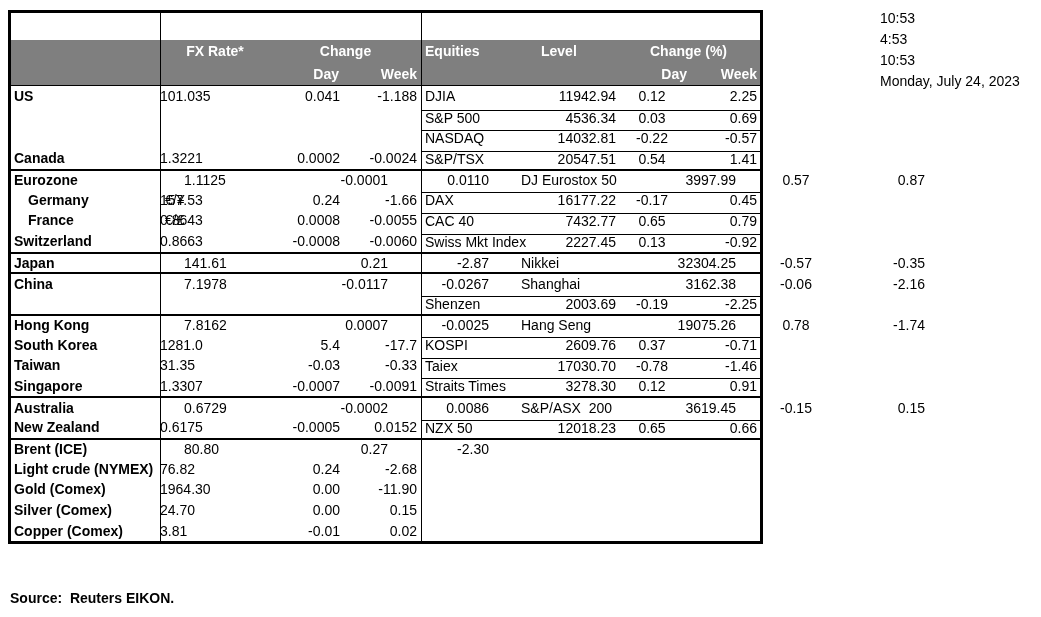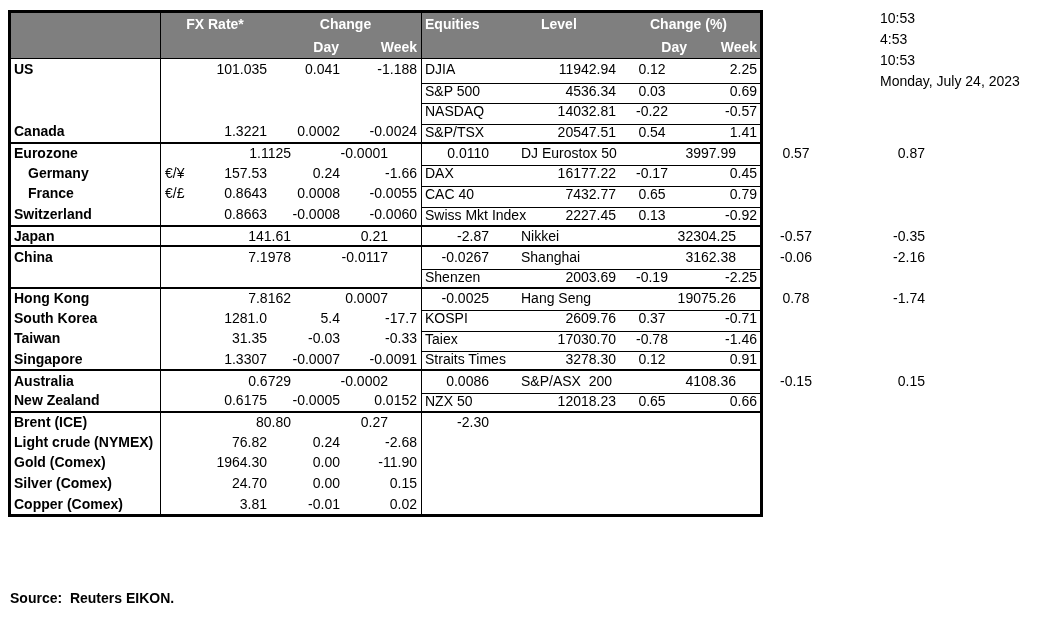--- a/index.html
+++ b/index.html
@@ -11,28 +11,28 @@
   }
   .fin-table {
     position:absolute; left:8px; top:10px; width:749px;
     border:3px solid #000; background:#fff;
   }
   .grid-row {
     display:grid;
     grid-template-columns:149px 110px 72px 79px 120px 76px 71px 72px;
     height:20.7px; align-items:center; box-sizing:border-box;
   }
-  .hdr { background:#7f7f7f; color:#fff; font-weight:bold; }
+  .hdr { background:#7f7f7f; color:#fff; font-weight:bold;margin-top:27px; }
   .hdr-block { border-bottom:1px solid #000; }
   .hdr .grid-row { height:22.5px; }
   .group-top { border-top:2px solid #000;gap:24px; }
   .cell { overflow:visible; white-space:pre; line-height:1; }
   .c-name { padding-left:3px; font-weight:bold; }
   .c-name.ind { padding-left:17px; }
-  .c-rate { display:flex; justify-content:flex-end; align-items:center; padding-right:3px; position:relative; }
+  .c-rate { display:flex; justify-content:flex-start; align-items:center; padding-right:3px; position:relative; }
   .pair { position:absolute; left:5px; font-weight:normal; }
   .c-fday { text-align:right; padding-right:2px; }
   .c-fweek { text-align:right; padding-right:4px; }
   .c-eqname { padding-left:4px; }
   .c-level { text-align:right; padding-right:1px; }
   .c-eday { text-align:center; padding-right:1px; }
   .c-eweek { text-align:right; padding-right:3px; }
   .eq-sep { border-top:1px solid #000; }
   .vline { position:absolute; top:0; bottom:0; width:1px; background:#000; }
   .vline-1 { left:149px; }
@@ -220,21 +220,21 @@
     <div class="cell c-level eq-sep">3278.30</div>
     <div class="cell c-eday eq-sep">0.12</div>
     <div class="cell c-eweek eq-sep">0.91</div>
   </div>
       <div class="grid-row group-top">
     <div class="cell c-name">Australia</div>
     <div class="cell c-rate"><span class="pair"></span><span class="val">0.6729</span></div>
     <div class="cell c-fday">-0.0002</div>
     <div class="cell c-fweek">0.0086</div>
     <div class="cell c-eqname">S&amp;P/ASX  200</div>
-    <div class="cell c-level">4108.36</div>
+    <div class="cell c-level">3619.45</div>
     <div class="cell c-eday">-0.15</div>
     <div class="cell c-eweek">0.15</div>
   </div>
       <div class="grid-row">
     <div class="cell c-name">New Zealand</div>
     <div class="cell c-rate"><span class="pair"></span><span class="val">0.6175</span></div>
     <div class="cell c-fday">-0.0005</div>
     <div class="cell c-fweek">0.0152</div>
     <div class="cell c-eqname eq-sep">NZX 50</div>
     <div class="cell c-level eq-sep">12018.23</div>

